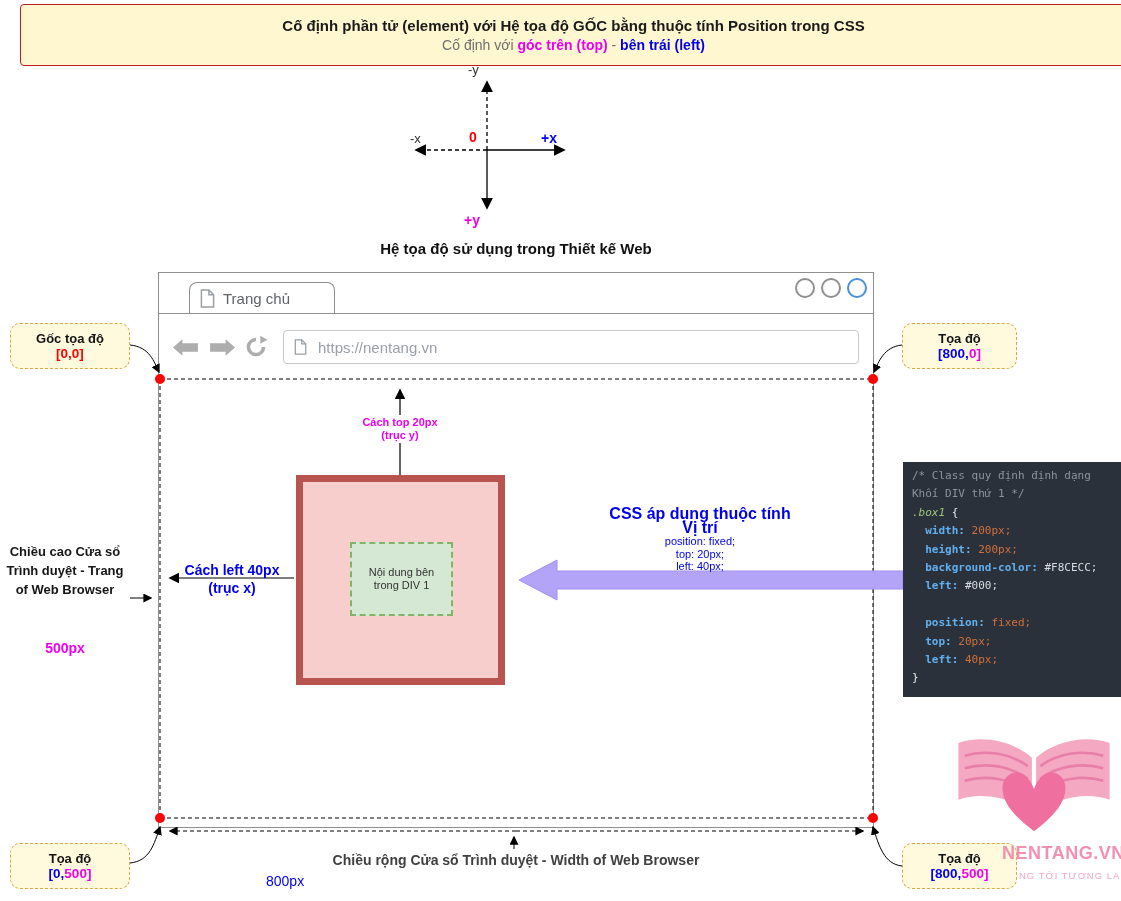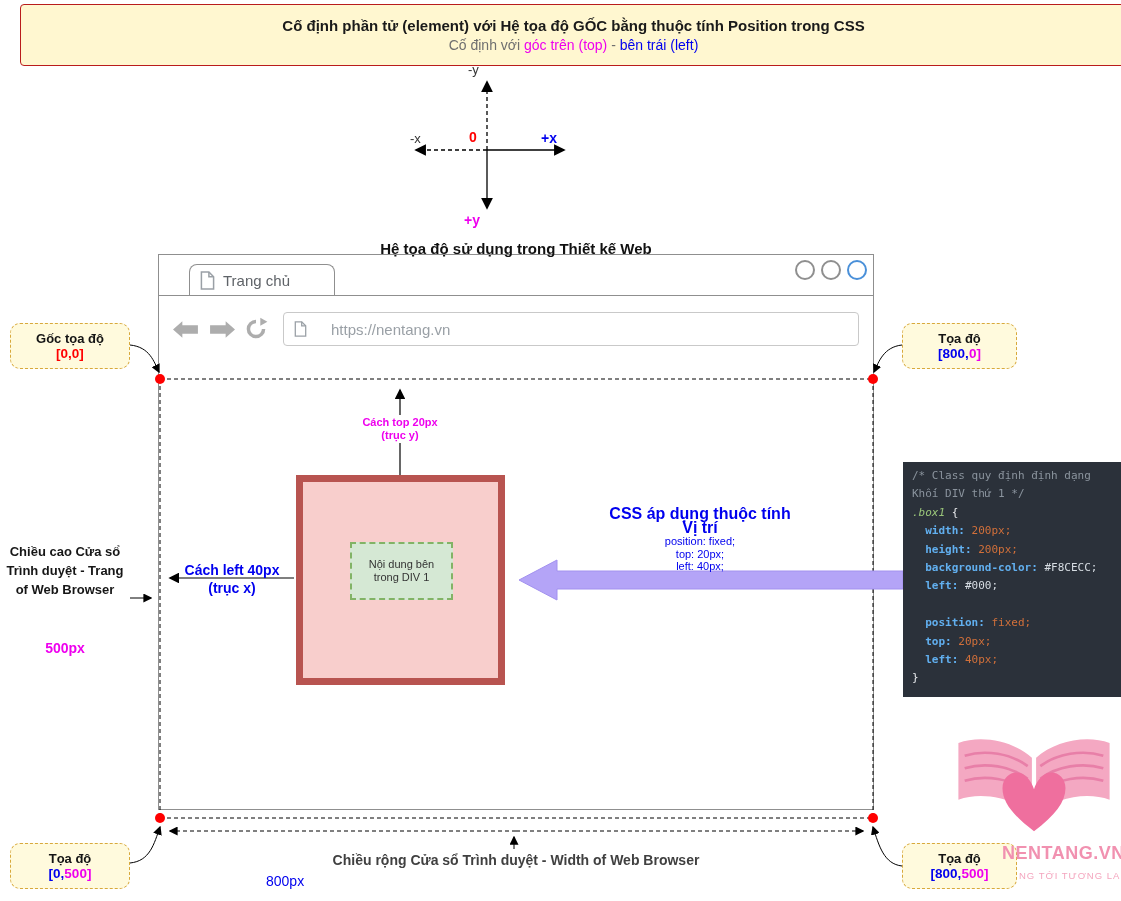--- a/index.html
+++ b/index.html
@@ -10,49 +10,49 @@
   
   .c-magenta{color:var(--magenta,#EE00EE);}
   .c-blue{color:var(--blue,#0000EE);}
   .c-red{color:var(--red,#FF0000);}
 
   
   .banner{left:20px;top:4px;width:1089px;border:1px solid #b91c1c;background:#fff7d0;
           border-radius:4px;text-align:center;padding:12px 8px;z-index:3;}
   .banner-title{font-size:15px;font-weight:bold;color:#1a1a1a;}
   .banner-sub{font-size:14px;color:#6f6f6f;margin-top:3px;white-space:pre-wrap;}
-  .banner-sub b{font-weight:normal;margin-top:8px;}
+  .banner-sub b{font-weight:bold;margin-top:8px;}
 
   
   .axis-label{font-size:13px;color:#333;z-index:3;}
   .axis-strong{font-size:14px;font-weight:bold;z-index:3;}
   .axes-caption{left:316px;top:240px;width:400px;text-align:center;font-size:15px;
                 font-weight:bold;color:#111;z-index:3;}
 
   
-  .browser{left:158px;top:254px;width:714px;height:554px;border:1px solid #8f8f8f;
+  .browser{left:158px;top:272px;width:714px;height:554px;border:1px solid #8f8f8f;
            background:#fff;z-index:1;box-sizing:content-box;}
   .tabrow{position:relative;height:40px;border-bottom:1px solid #8f8f8f;}
   .tab{position:absolute;left:30px;top:9px;width:146px;height:31px;border:1px solid #8f8f8f;
        border-bottom:none;border-radius:8px 8px 0 0;background:#fff;display:flex;
        align-items:center;gap:8px;padding:0 10px;box-sizing:border-box;}
   .tab-label{font-size:15px;color:#5f6368;white-space:nowrap;}
   .win-circles{position:absolute;right:6px;top:5px;display:flex;gap:6px;}
   .circle{width:20px;height:20px;border-radius:50%;border:2px solid #8f8f8f;background:#fff;box-sizing:border-box;}
   .circle.blue{border-color:#4a90d9;}
   .toolbar{height:66px;display:flex;align-items:center;padding:0 14px;gap:8px;box-sizing:border-box;}
   .navbtn{display:flex;align-items:center;justify-content:center;}
   .urlbar{flex:1;height:32px;border:1px solid #c9c9c9;border-radius:4px;display:flex;
-          align-items:center;gap:24px;padding:0 10px;margin-left:6px;background:#fff;}
+          align-items:center;gap:11px;padding:0 10px;margin-left:6px;background:#fff;}
   .url-text{font-size:15px;color:#9aa0a6;white-space:nowrap;}
 
   
   .div1{left:296px;top:475px;width:209px;height:210px;border:7px solid #B85450;
         background:#F8CECC;box-sizing:border-box;z-index:3;}
-  .div1-content{left:350px;top:542px;width:103px;height:58px;border:2px dashed #82B366;
+  .div1-content{left:350px;top:542px;width:103px;height:74px;border:2px dashed #82B366;
         background:#D5E8D4;box-sizing:border-box;display:flex;flex-direction:column;
         align-items:center;justify-content:center;font-size:11px;color:#333;
         text-align:center;z-index:4;line-height:13px;}
 
   
   .top-offset-label{left:344px;top:415px;width:112px;background:#fff;text-align:center;
         font-size:11px;font-weight:bold;line-height:13px;z-index:4;padding:1px 0;}
   .left-offset-label{left:182px;top:564px;width:100px;text-align:center;font-size:14px;
         font-weight:bold;line-height:12px;z-index:4;}
   .left-offset-label .gap{height:6px;}

